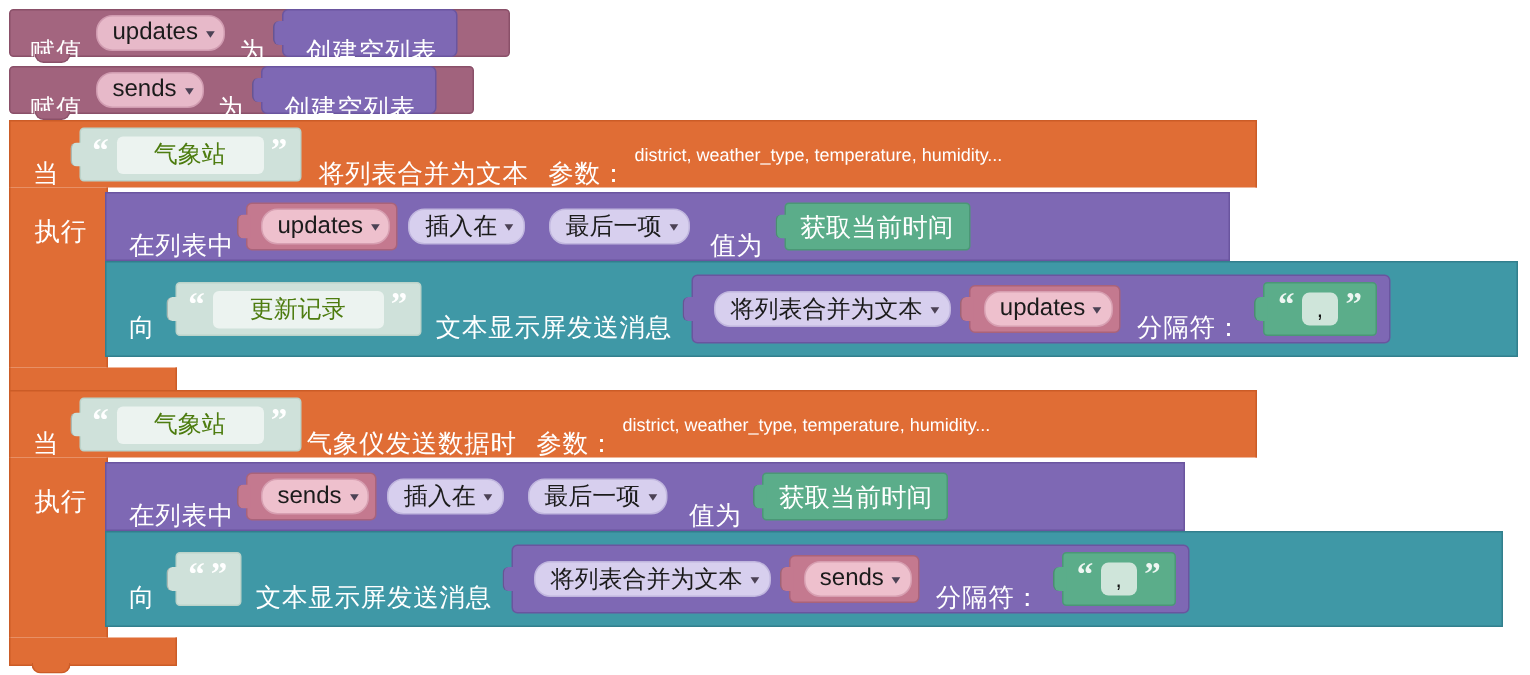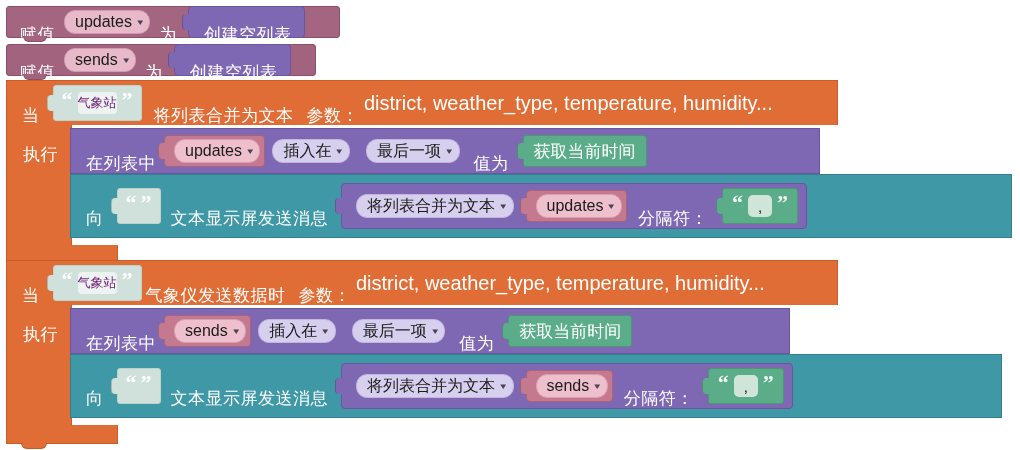--- a/index.html
+++ b/index.html
@@ -30,21 +30,21 @@
     color: #ffffff;
     white-space: nowrap;
   }
   .lbl {
     color: #ffffff;
     font-size: 17px;
     line-height: 1;
     padding: 0 5px;
   }
   .lbl.cjk { font-size: 17px; letter-spacing: 0.5px; margin-top: 24px; }
-  .lbl.small { font-size: 20px; }
+  .lbl.small { font-size: 12px; }
 
   
   .setblk {
     background: #a3657f;
     border: 1px solid #8a5069;
     border-radius: 3px;
     height: 32px;
     padding-left: 8px;
   }
   .setblk.alt { background: #a1637d; }
@@ -197,23 +197,23 @@
     border-radius: 3px;
     height: 34px;
     padding: 0 6px;
     position: relative;
     margin-left: 8px;
   }
   .compVal .quote { color: #ffffff; }
   .compInput {
     background: #ecf3f0;
     border-radius: 4px;
-    color: #701a75;
-    font-size: 13px;
-    padding: 2px 0;
+    color: #4d7c0f;
+    font-size: 16px;
+    padding: 2px 25px;
     margin: 0 3px;
   }
   .compVal .plug { background: #cfe1da; }
 
   
   .spine {
     position: absolute;
     background: #e06d35;
     border-left: 1px solid #cb5c27;
     border-right: none;
@@ -303,20 +303,21 @@
       <span class="plug" style="background:#5bad8a;"></span>
       <span>获取当前时间</span>
     </span>
   </div>
 
   <div class="blk tealStmt" style="left:70px; top:174px; width:942px; height:64px;">
     <span class="lbl cjk">向</span>
     <span class="compVal">
       <span class="plug"></span>
       <span class="quote">“</span>
+      <span class="compInput">更新记录</span>
       <span class="quote">”</span>
     </span>
     <span class="lbl cjk" style="padding-left:10px;">文本显示屏发送消息</span>
     <span class="purpleVal" style="height:44px;">
       <span class="plug" style="background:#7e68b4;"></span>
       <span class="field lav">
         <span>将列表合并为文本</span>
         <span class="caret">▾</span>
       </span>
       <span class="varblk" style="margin-left:8px;">

